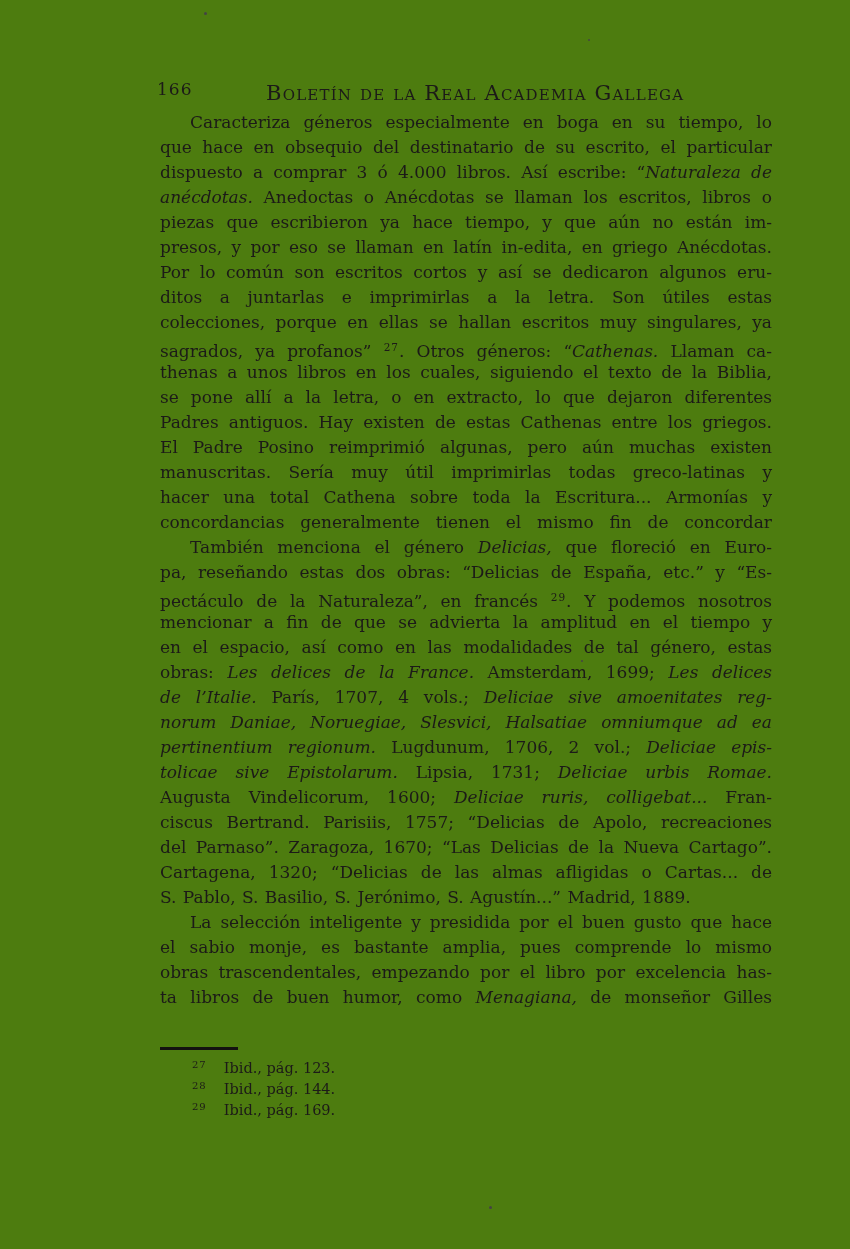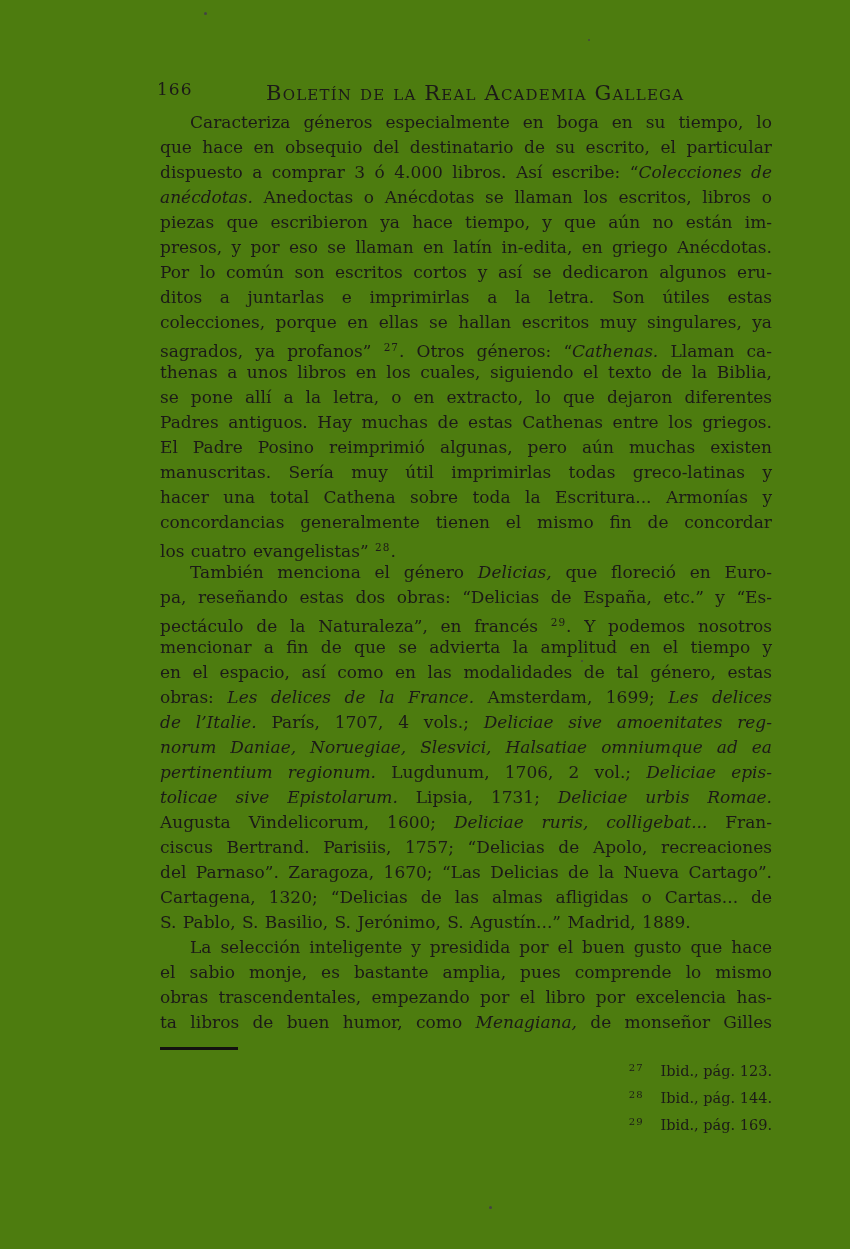--- a/index.html
+++ b/index.html
@@ -59,23 +59,22 @@
     width: 612px;
   }
   .fn-rule {
     width: 78px;
     height: 3px;
     background: #141210;
     margin-bottom: 6px;
   }
   .fn {
     font-size: 14.5px;
-    line-height: 24px;
+    line-height: 18px;
     padding-left: 32px;
-    text-align: right;
   }
   .fn-num {
     font-size: 10px;
     vertical-align: 5px;
     letter-spacing: 1px;
     margin-right: 17px;
   }
   .speck {
     position: absolute;
     background: #444;
@@ -91,36 +90,35 @@
 
 <div class="page">
 
   <span class="pagenum">166</span>
 
   <span class="head-title">Boletín de la Real Academia Gallega</span>
 
   <div class="textblock" id="textblock">
       <div class="line indent"><span>Caracteriza géneros especialmente en boga en su tiempo, lo</span></div>
       <div class="line"><span>que hace en obsequio del destinatario de su escrito, el particular</span></div>
-      <div class="line"><span>dispuesto a comprar 3 ó 4.000 libros. Así escribe: “</span><span class="it">Colecciones de</span></div>
+      <div class="line"><span>dispuesto a comprar 3 ó 4.000 libros. Así escribe: “</span><span class="it">Naturaleza de</span></div>
       <div class="line"><span class="it">anécdotas.</span><span> Anedoctas o Anécdotas se llaman los escritos, libros o</span></div>
       <div class="line"><span>piezas que escribieron ya hace tiempo, y que aún no están im-</span></div>
       <div class="line"><span>presos, y por eso se llaman en latín in-edita, en griego Anécdotas.</span></div>
       <div class="line"><span>Por lo común son escritos cortos y así se dedicaron algunos eru-</span></div>
       <div class="line"><span>ditos a juntarlas e imprimirlas a la letra. Son útiles estas</span></div>
       <div class="line"><span>colecciones, porque en ellas se hallan escritos muy singulares, ya</span></div>
       <div class="line"><span>sagrados, ya profanos” </span><span class="sup">27</span><span>. Otros géneros: “</span><span class="it">Cathenas.</span><span> Llaman ca-</span></div>
       <div class="line"><span>thenas a unos libros en los cuales, siguiendo el texto de la Biblia,</span></div>
       <div class="line"><span>se pone allí a la letra, o en extracto, lo que dejaron diferentes</span></div>
-      <div class="line"><span>Padres antiguos. Hay muchas de estas Cathenas entre los griegos.</span></div>
+      <div class="line"><span>Padres antiguos. Hay existen de estas Cathenas entre los griegos.</span></div>
       <div class="line"><span>El Padre Posino reimprimió algunas, pero aún muchas existen</span></div>
       <div class="line"><span>manuscritas. Sería muy útil imprimirlas todas greco-latinas y</span></div>
       <div class="line"><span>hacer una total Cathena sobre toda la Escritura... Armonías y</span></div>
       <div class="line"><span>concordancias generalmente tienen el mismo fin de concordar</span></div>
-      <div class="line last"><span>los cuatro evangelistas” </span><span class="sup">28</span><span>.</span></div>
       <div class="line indent"><span>También menciona el género </span><span class="it">Delicias,</span><span> que floreció en Euro-</span></div>
       <div class="line"><span>pa, reseñando estas dos obras: “Delicias de España, etc.” y “Es-</span></div>
       <div class="line"><span>pectáculo de la Naturaleza”, en francés </span><span class="sup">29</span><span>. Y podemos nosotros</span></div>
       <div class="line"><span>mencionar a fin de que se advierta la amplitud en el tiempo y</span></div>
       <div class="line"><span>en el espacio, así como en las modalidades de tal género, estas</span></div>
       <div class="line"><span>obras: </span><span class="it">Les delices de la France.</span><span> Amsterdam, 1699; </span><span class="it">Les delices</span></div>
       <div class="line"><span class="it">de l’Italie.</span><span> París, 1707, 4 vols.; </span><span class="it">Deliciae sive amoenitates reg-</span></div>
       <div class="line"><span class="it">norum Daniae, Noruegiae, Slesvici, Halsatiae omniumque ad ea</span></div>
       <div class="line"><span class="it">pertinentium regionum.</span><span> Lugdunum, 1706, 2 vol.; </span><span class="it">Deliciae epis-</span></div>
       <div class="line"><span class="it">tolicae sive Epistolarum.</span><span> Lipsia, 1731; </span><span class="it">Deliciae urbis Romae.</span></div>

